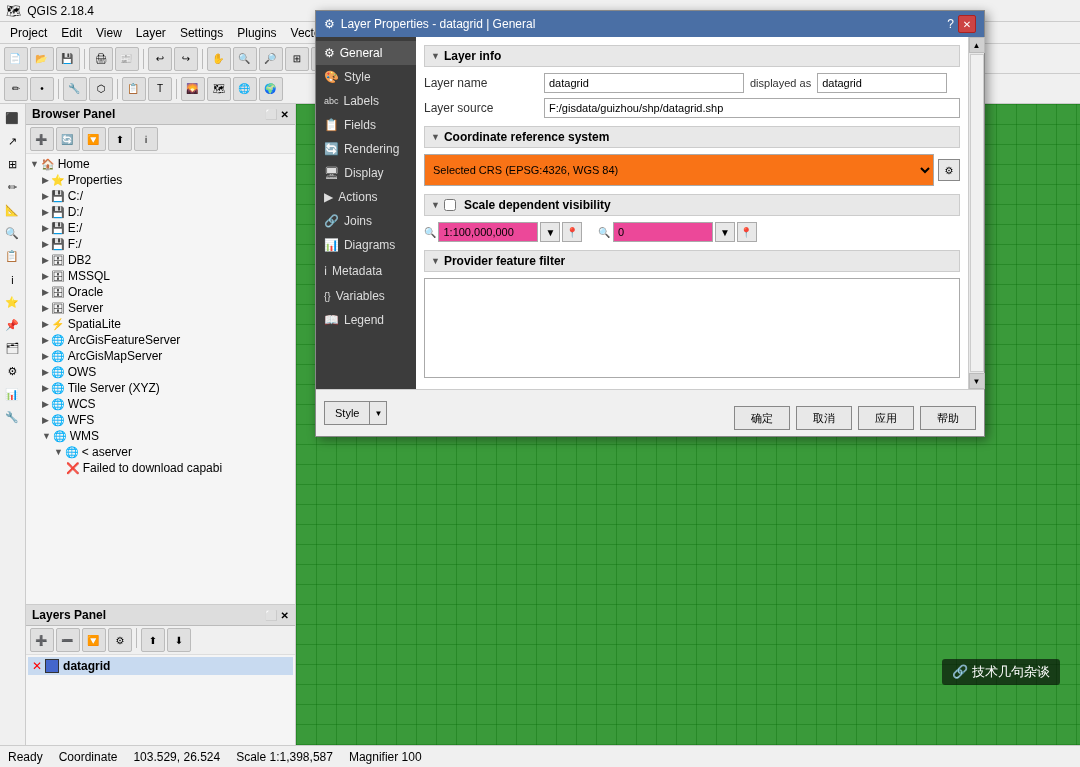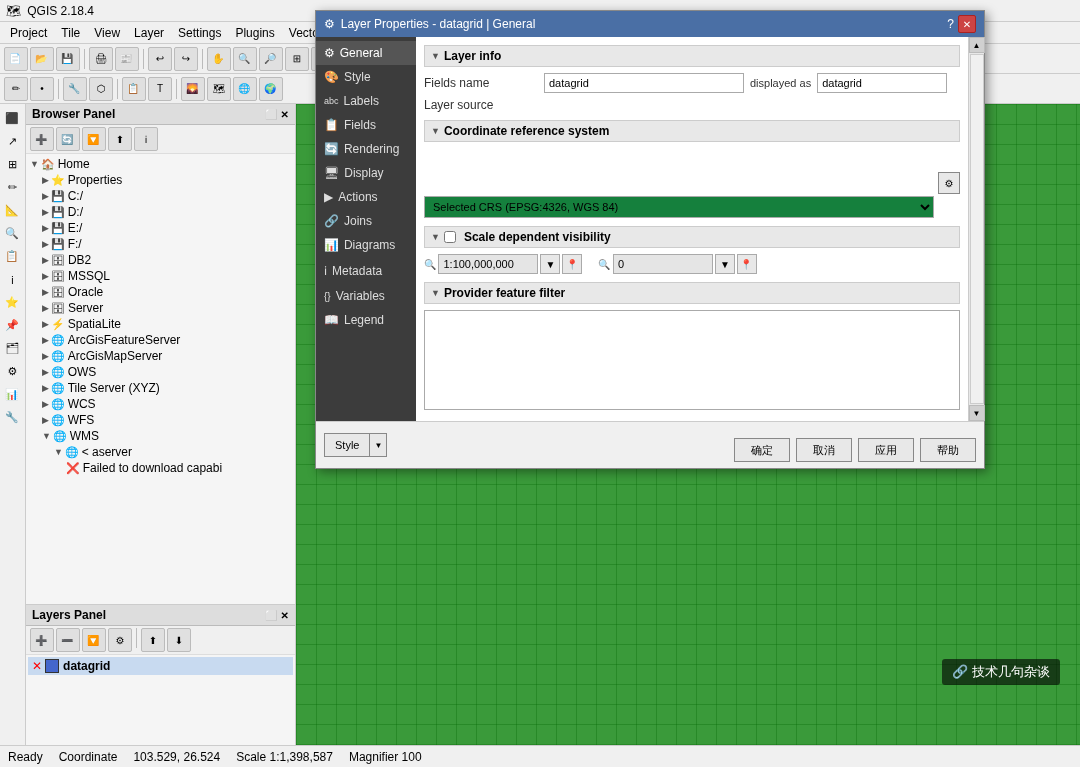--- a/index.html
+++ b/index.html
@@ -291,23 +291,22 @@
       display: flex;
       align-items: center;
       gap: 4px;
       margin-bottom: 5px;
     }
     .crs-select {
       flex: 1;
       border: 1px solid #aaa;
       padding: 2px 4px;
       font-size: 11px;
-      height: 22px;
-      background: #15803d;
-      margin-top: 48px;
+      height: 32px;
+      background: #f97316;
     }
     .btn-small {
       padding: 2px 8px;
       border: 1px solid #888;
       background: #e8e8e8;
       cursor: pointer;
       font-size: 11px;
       height: 22px;
     }
     .btn-icon-small {
@@ -329,21 +328,21 @@
       align-items: center;
       gap: 4px;
     }
     .scale-label { color: #555; font-size: 11px; }
     .scale-input {
       width: 100px;
       border: 1px solid #aaa;
       padding: 2px 4px;
       font-size: 11px;
       height: 20px;
-      background: #e5e5e5;
+      background: #ec4899;
     }
     .scale-btn {
       width: 20px; height: 20px;
       border: 1px solid #aaa;
       background: #e8e8e8;
       cursor: pointer;
       font-size: 10px;
       display: flex; align-items: center; justify-content: center;
     }
 
@@ -457,21 +456,21 @@
 </head>
 <body>
 
 <div id="titlebar">
   <span style="margin-right:6px;">🗺</span>
   <span>QGIS 2.18.4</span>
 </div>
 
 <div id="menubar">
   <div class="menu-item">Project</div>
-  <div class="menu-item">Tile</div>
+  <div class="menu-item">Edit</div>
   <div class="menu-item">View</div>
   <div class="menu-item">Layer</div>
   <div class="menu-item">Settings</div>
   <div class="menu-item">Plugins</div>
   <div class="menu-item">Vector</div>
   <div class="menu-item">Raster</div>
   <div class="menu-item">Database</div>
   <div class="menu-item">Web</div>
   <div class="menu-item">Help</div>
 </div>
@@ -801,29 +800,30 @@
       <div class="dialog-content">
 
         
         <div class="section-header">
           <span class="section-arrow">▼</span>
           <span>Layer info</span>
         </div>
 
         
         <div class="form-row">
-          <span class="form-label">Fields name</span>
+          <span class="form-label">Layer name</span>
           <input class="form-input form-input-wide" type="text" value="datagrid" style="">
           <span class="form-text-label">displayed as</span>
           <input class="form-input" type="text" style="width: 130px;" value="datagrid">
         </div>
 
         
         <div class="form-row">
           <span class="form-label">Layer source</span>
+          <input class="form-input form-input-full" type="text" value="F:/gisdata/guizhou/shp/datagrid.shp" style="">
         </div>
 
         
 
         
         <div class="section-header" style="margin-top:8px;">
           <span class="section-arrow">▼</span>
           <span>Coordinate reference system</span>
         </div>
 

